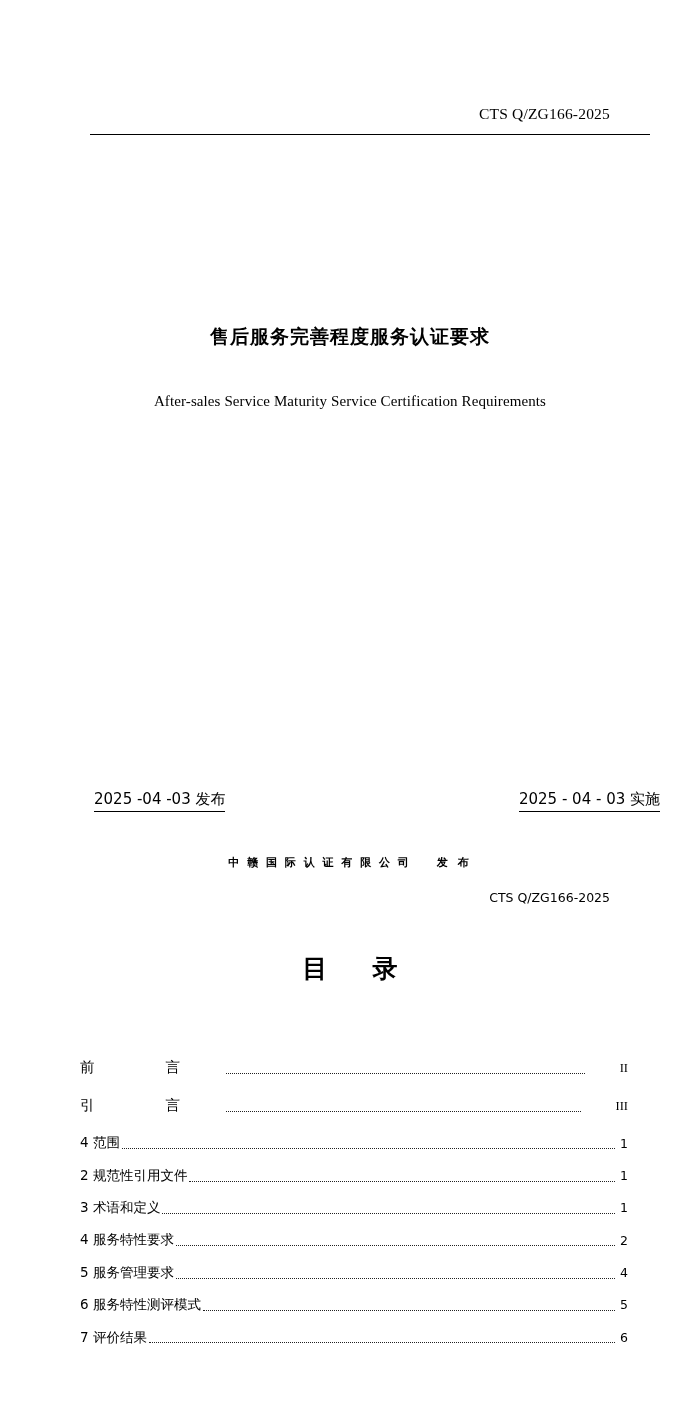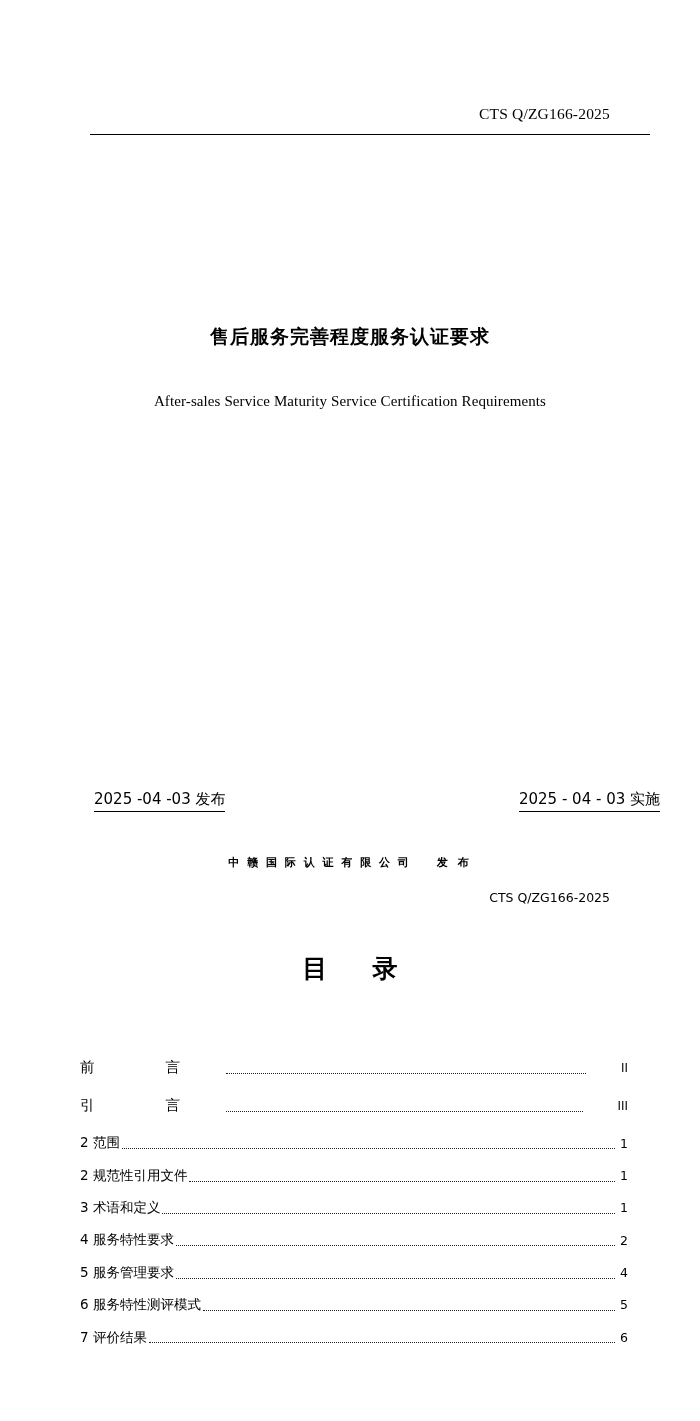--- a/index.html
+++ b/index.html
@@ -137,21 +137,21 @@
     display: flex;
     align-items: flex-end;
     font-size: 13.5px;
     font-family: "DejaVu Sans", sans-serif;
     margin-bottom: 15.5px;
     line-height: 1.25;
     white-space: nowrap;
   }
   .toc-entry.wide {
     font-size: 14.5px;
-    font-family: Liberation Sans, sans-serif;
+    font-family: Liberation Serif, serif;
     margin-bottom: 20px;
     gap: 30px;
   }
   .toc-entry .label {
     flex: 0 0 auto;
   }
   .toc-entry.wide .label {
     letter-spacing: 14px;
   }
   .toc-entry .dots {
@@ -198,21 +198,21 @@
         <span class="label">前　　言</span>
         <span class="dots"></span>
         <span class="pageno">II</span>
       </div>
       <div class="toc-entry wide">
         <span class="label">引　　言</span>
         <span class="dots"></span>
         <span class="pageno">III</span>
       </div>
       <div class="toc-entry">
-        <span class="label">2 范围</span>
+        <span class="label">4 范围</span>
         <span class="dots"></span>
         <span class="pageno">1</span>
       </div>
       <div class="toc-entry">
         <span class="label">2 规范性引用文件</span>
         <span class="dots"></span>
         <span class="pageno">1</span>
       </div>
       <div class="toc-entry">
         <span class="label">3 术语和定义</span>

